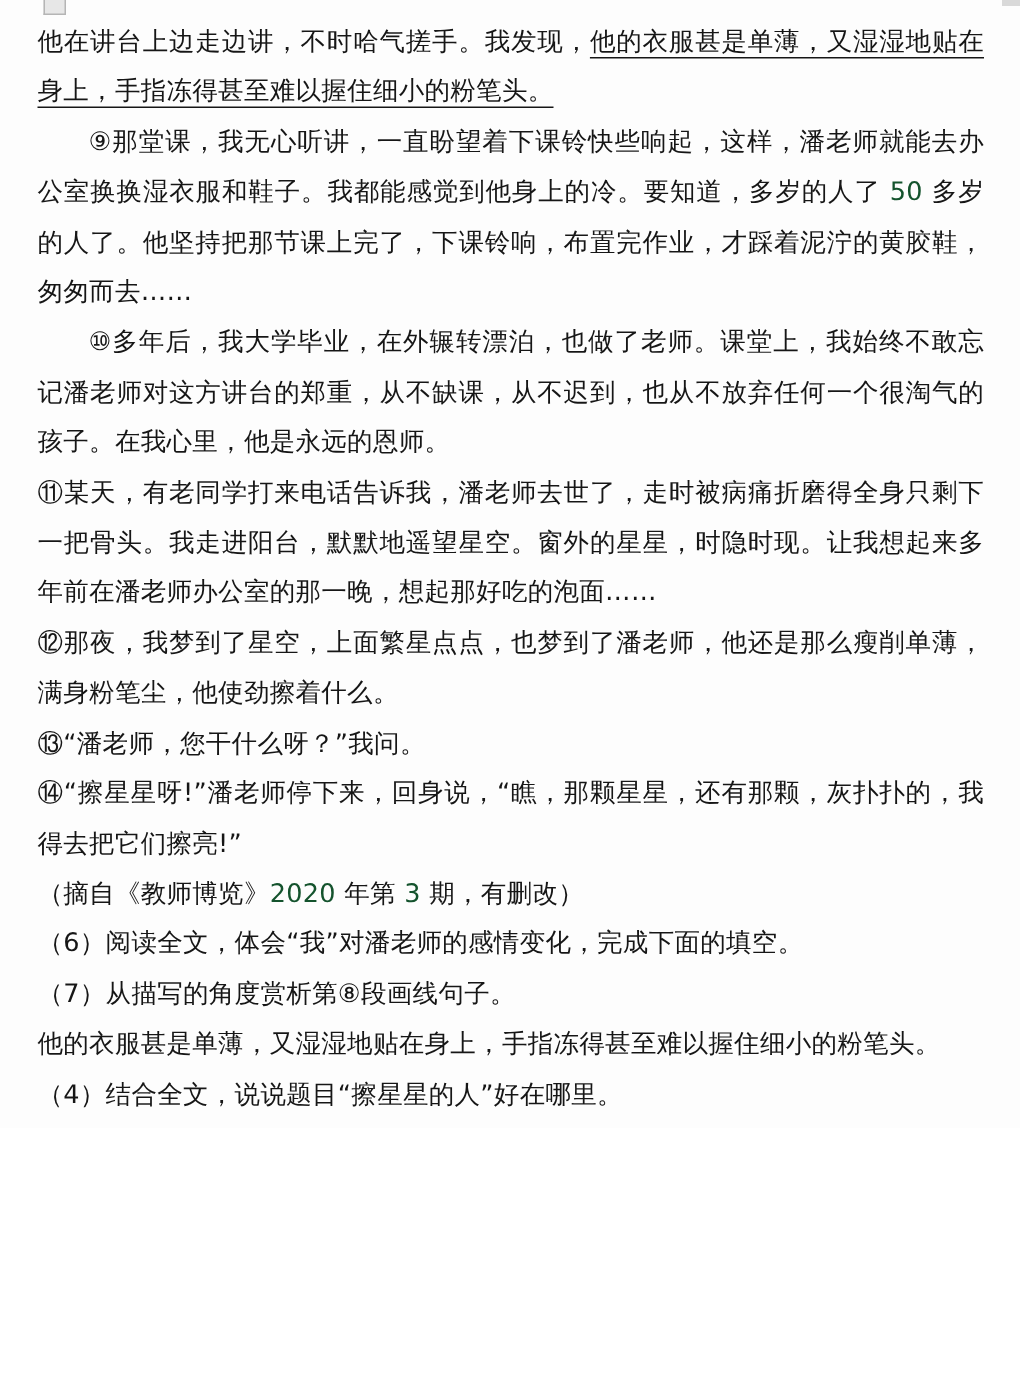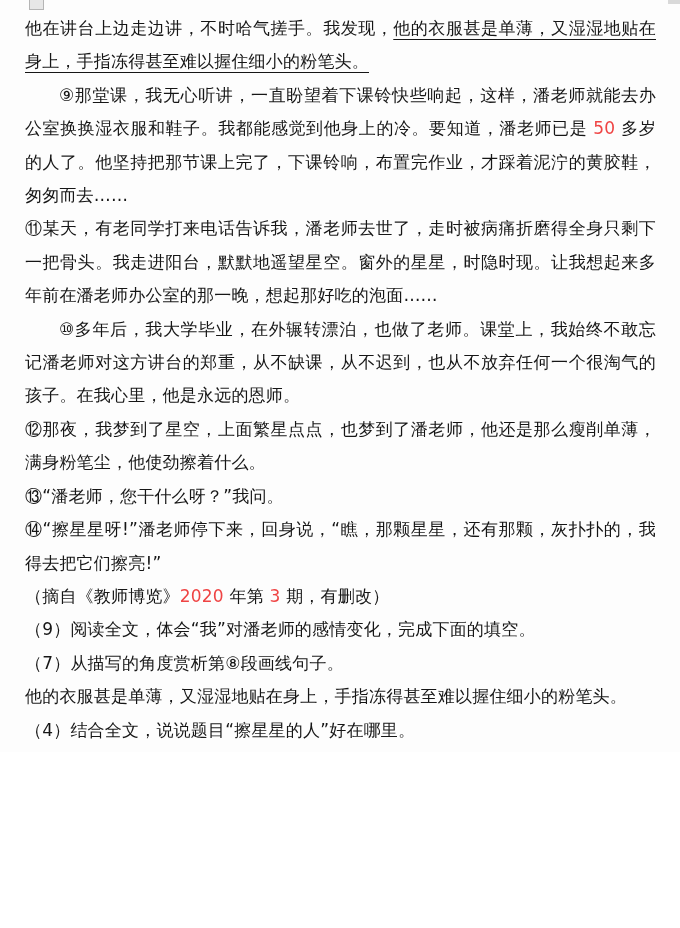--- a/index.html
+++ b/index.html
@@ -32,49 +32,49 @@
     letter-spacing:0.2px;
   }
   .para{margin:0;}
   .indent{text-indent:2em;}
   .center{text-align:center;}
   .u{
     text-decoration:underline;
     text-underline-offset:5px;
     text-decoration-thickness:1px;
   }
-  .num{color:#ef4444;}
+  .num{color:#14532d;}
 </style>
 </head>
 <body>
 
 <div class="page">
 
   <div class="artifact-tl"></div>
   <div class="artifact-tr"></div>
 
   <div class="text-col">
 
     <p class="para"><span>他在讲台上边走边讲，不时哈气搓手。我发现，</span><span class="u">他的衣服甚是单薄，又湿湿地贴在身上，手指冻得甚至难以握住细小的粉笔头。</span></p>
 
-    <p class="para indent"><span>⑨那堂课，我无心听讲，一直盼望着下课铃快些响起，这样，潘老师就能去办公室换换湿衣服和鞋子。我都能感觉到他身上的冷。要知道，潘老师已是 </span><span class="num">50</span><span> 多岁的人了。他坚持把那节课上完了，下课铃响，布置完作业，才踩着泥泞的黄胶鞋，匆匆而去……</span></p>
+    <p class="para indent"><span>⑨那堂课，我无心听讲，一直盼望着下课铃快些响起，这样，潘老师就能去办公室换换湿衣服和鞋子。我都能感觉到他身上的冷。要知道，多岁的人了 </span><span class="num">50</span><span> 多岁的人了。他坚持把那节课上完了，下课铃响，布置完作业，才踩着泥泞的黄胶鞋，匆匆而去……</span></p>
+
+    <p class="para indent"><span>⑩多年后，我大学毕业，在外辗转漂泊，也做了老师。课堂上，我始终不敢忘记潘老师对这方讲台的郑重，从不缺课，从不迟到，也从不放弃任何一个很淘气的孩子。在我心里，他是永远的恩师。</span></p>
 
     <p class="para"><span>⑪某天，有老同学打来电话告诉我，潘老师去世了，走时被病痛折磨得全身只剩下一把骨头。我走进阳台，默默地遥望星空。窗外的星星，时隐时现。让我想起来多年前在潘老师办公室的那一晚，想起那好吃的泡面……</span></p>
-
-    <p class="para indent"><span>⑩多年后，我大学毕业，在外辗转漂泊，也做了老师。课堂上，我始终不敢忘记潘老师对这方讲台的郑重，从不缺课，从不迟到，也从不放弃任何一个很淘气的孩子。在我心里，他是永远的恩师。</span></p>
 
     <p class="para"><span>⑫那夜，我梦到了星空，上面繁星点点，也梦到了潘老师，他还是那么瘦削单薄，满身粉笔尘，他使劲擦着什么。</span></p>
 
     <p class="para"><span>⑬“潘老师，您干什么呀？”我问。</span></p>
 
     <p class="para"><span>⑭“擦星星呀!”潘老师停下来，回身说，“瞧，那颗星星，还有那颗，灰扑扑的，我得去把它们擦亮!”</span></p>
 
     <p class="para"><span>（摘自《教师博览》</span><span class="num">2020</span><span> 年第 </span><span class="num">3</span><span> 期，有删改）</span></p>
 
-    <p class="para"><span>（9）阅读全文，体会“我”对潘老师的感情变化，完成下面的填空。</span></p>
+    <p class="para"><span>（6）阅读全文，体会“我”对潘老师的感情变化，完成下面的填空。</span></p>
 
 
 
     <p class="para"><span>（7）从描写的角度赏析第⑧段画线句子。</span></p>
 
     <p class="para"><span>他的衣服甚是单薄，又湿湿地贴在身上，手指冻得甚至难以握住细小的粉笔头。</span></p>
 
     <p class="para"><span>（4）结合全文，说说题目“擦星星的人”好在哪里。</span></p>
 
     <p class="para"><span class="num">19</span><span>．沙漠之舟，完成下列各题。</span></p>

